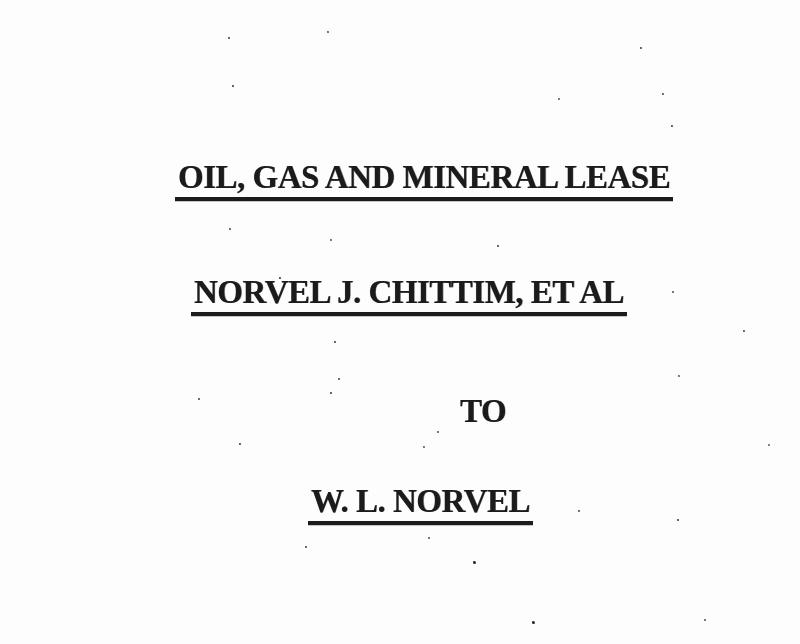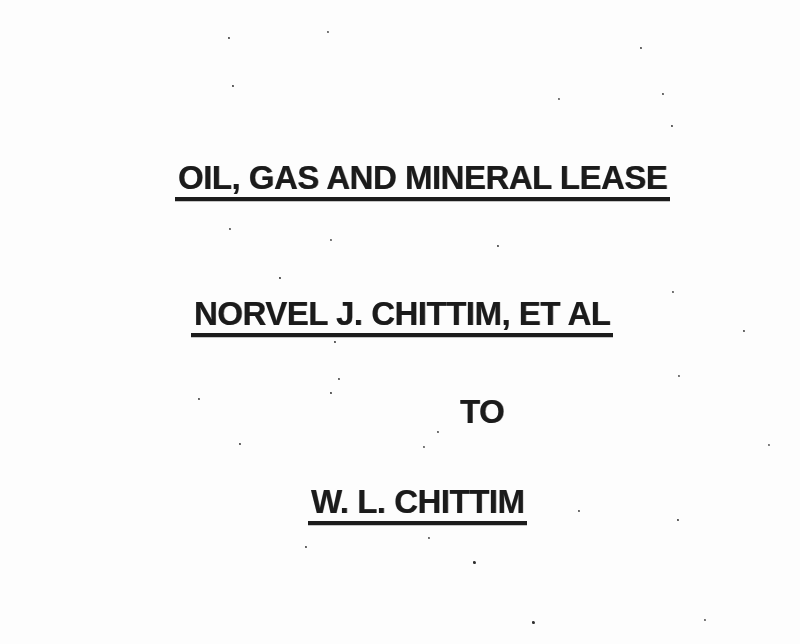--- a/index.html
+++ b/index.html
@@ -6,61 +6,61 @@
     margin: 0;
     padding: 0;
     background: #ffffff;
   }
   #scan-page {
     position: relative;
     width: 800px;
     height: 644px;
     overflow: hidden;
     background: #fdfdfd;
-    font-family: Liberation Sans, sans-serif;
+    font-family: Liberation Serif, serif;
   }
   .type-line {
     position: absolute;
     font-size: 33px;
     line-height: 33px;
     font-weight: 700;
     letter-spacing: -0.5px;
     color: #1b1b1b;
     white-space: nowrap;
     text-shadow: 0.6px 0.4px 0 rgba(25,25,25,0.45), -0.3px 0 0 rgba(25,25,25,0.3);
     margin-left: 48px;
   }
   .underlined {
     padding: 0 3px 3px 3px;
     margin-left: -3px;
     border-bottom: 4px solid #1c1c1c;
     box-shadow: 0 1px 0 rgba(30,30,30,0.25);
   }
   #line-title   { top: 161px; left: 178px; }
-  #line-lessor  { top: 297px; left: 194px; }
+  #line-lessor  { top: 276px; left: 194px; }
   #line-to      { top: 395px; left: 412px; }
   #line-lessee  { top: 485px; left: 311px; }
   .noise-dot {
     position: absolute;
     border-radius: 40% 60% 50% 50%;
     pointer-events: none;
   }
 </style>
 </head>
 <body>
 
 <div id="scan-page" style="background: rgb(253, 253, 253);">
 
   <div id="line-title" class="type-line underlined" style="color: rgb(27, 27, 27);">OIL, GAS AND MINERAL LEASE</div>
 
   <div id="line-lessor" class="type-line underlined" style="color: rgb(27, 27, 27);">NORVEL J. CHITTIM, ET AL</div>
 
   <div id="line-to" class="type-line" style="color: rgb(27, 27, 27);">TO</div>
 
-  <div id="line-lessee" class="type-line underlined" style="color: rgb(27, 27, 27);">W. L. CHITTIM</div>
+  <div id="line-lessee" class="type-line underlined" style="color: rgb(27, 27, 27);">W. L. NORVEL</div>
 
   <div id="noise-layer">
       <span class="noise-dot" style="left: 228px; top: 37px; width: 2px; height: 2px; background: rgb(63, 63, 63);"></span>
       <span class="noise-dot" style="left: 327px; top: 31px; width: 2px; height: 2px; background: rgb(85, 85, 85);"></span>
       <span class="noise-dot" style="left: 640px; top: 47px; width: 2px; height: 2px; background: rgb(68, 68, 68);"></span>
       <span class="noise-dot" style="left: 232px; top: 85px; width: 2px; height: 2px; background: rgb(58, 58, 58);"></span>
       <span class="noise-dot" style="left: 558px; top: 98px; width: 2px; height: 2px; background: rgb(90, 90, 90);"></span>
       <span class="noise-dot" style="left: 662px; top: 93px; width: 2px; height: 2px; background: rgb(71, 71, 71);"></span>
       <span class="noise-dot" style="left: 671px; top: 125px; width: 2px; height: 2px; background: rgb(61, 61, 61);"></span>
       <span class="noise-dot" style="left: 229px; top: 228px; width: 2px; height: 2px; background: rgb(74, 74, 74);"></span>

